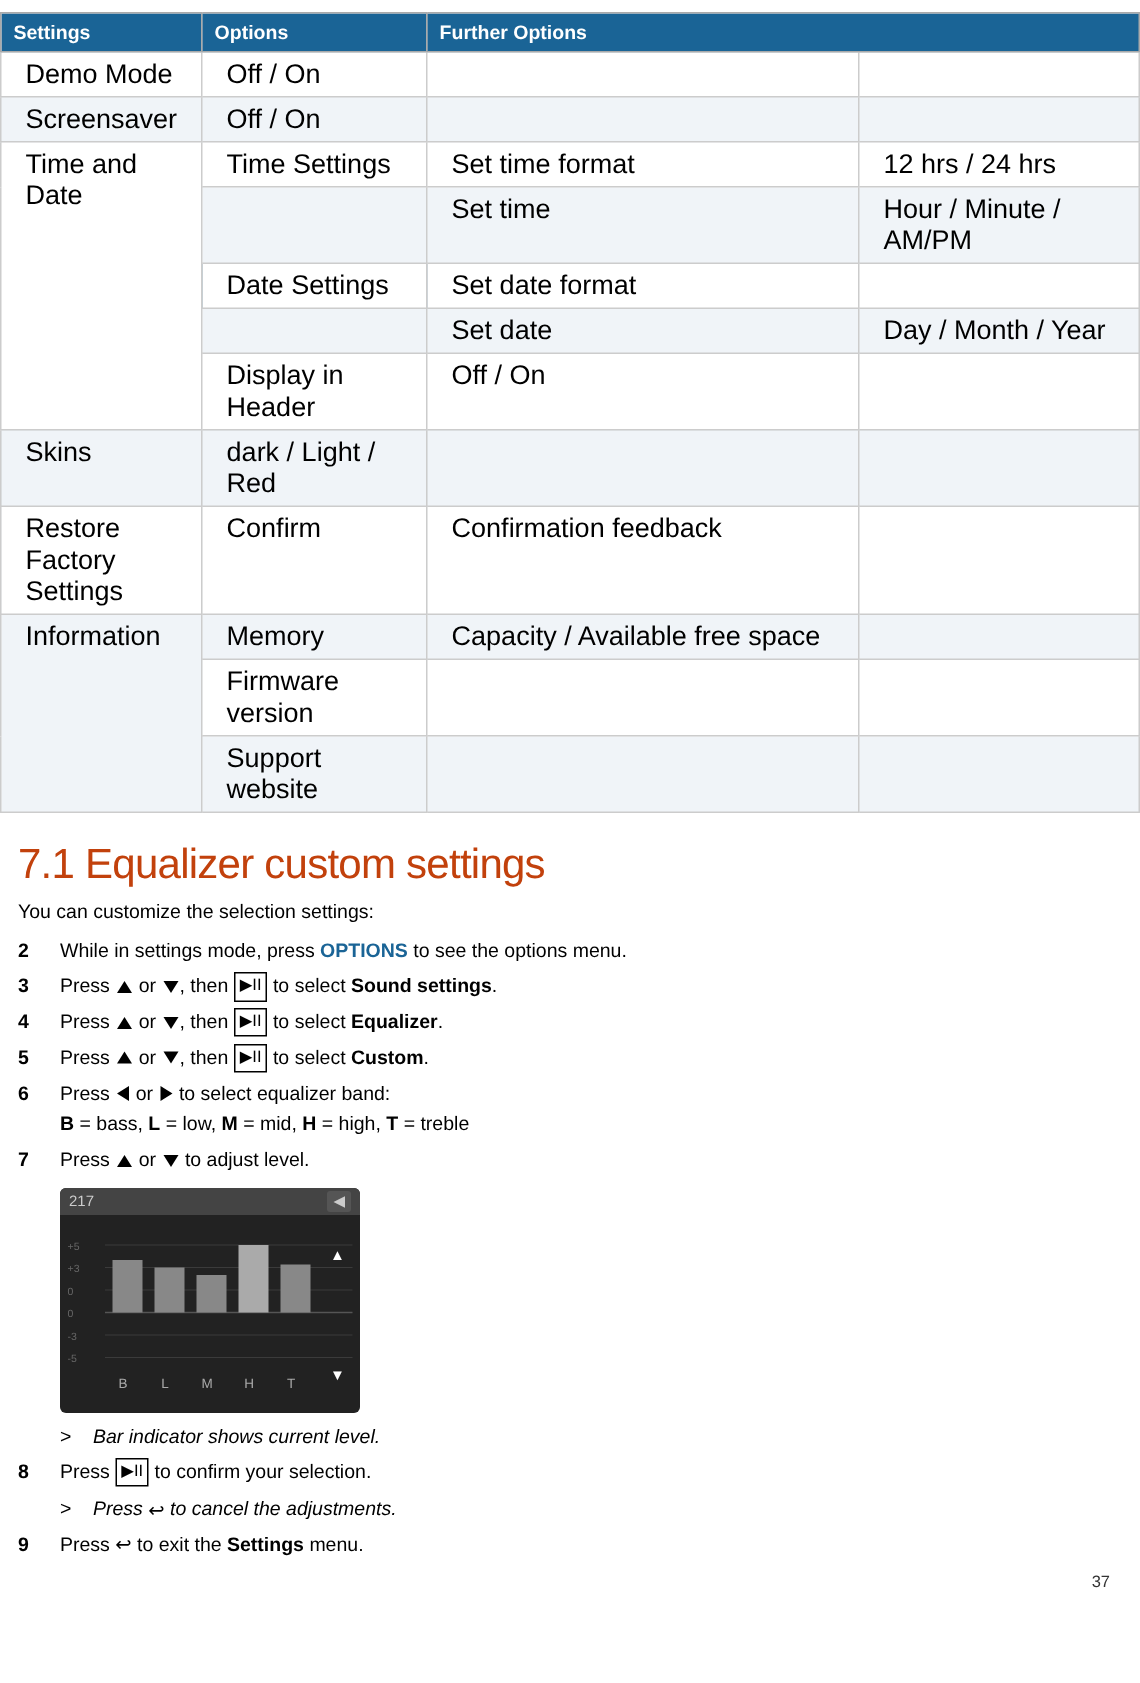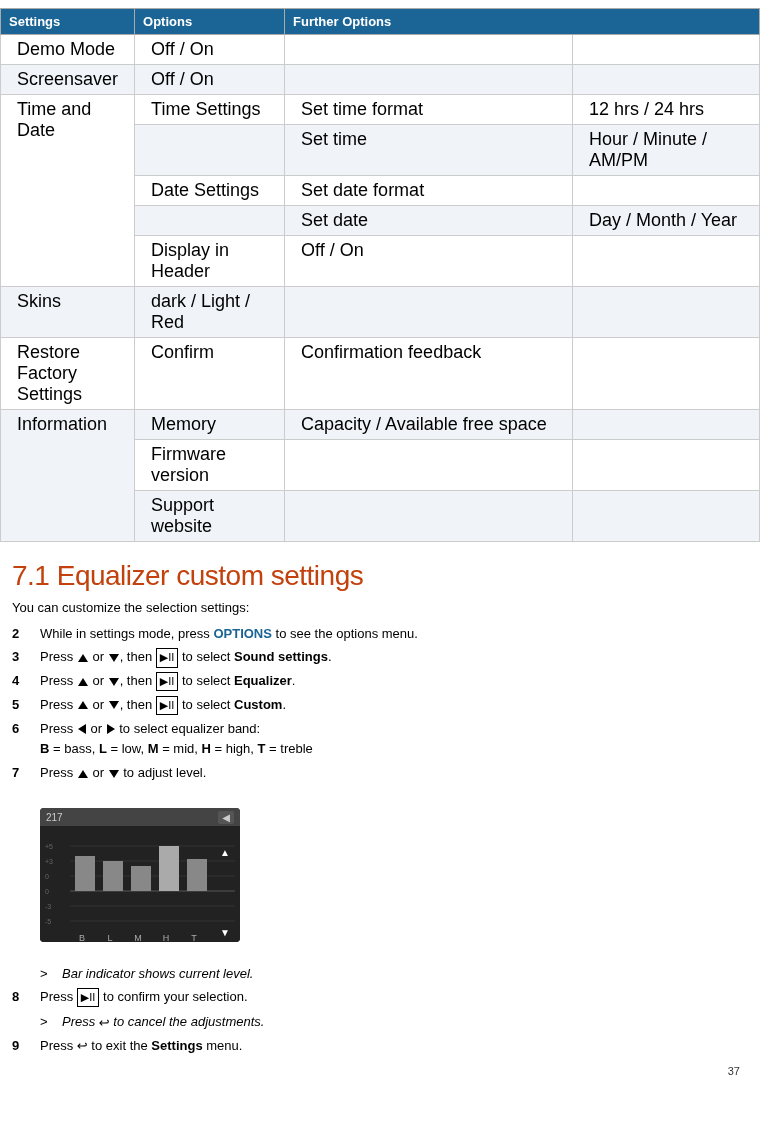--- a/index.html
+++ b/index.html
@@ -124,23 +124,23 @@
       content: '♪';
       color: #fff;
       font-size: 11px;
       position: absolute;
       top: 1px;
       left: 3px;
     }
 
     
     .eq-image-container {
-      margin: 24px 40px;
+      margin: 8px 40px;
       width: 200px;
-      height: 134px;
+      height: 150px;
       background: #222;
       border-radius: 4px;
       overflow: hidden;
       position: relative;
     }
     .eq-top-bar {
       background: #444;
       height: 18px;
       display: flex;
       align-items: center;

